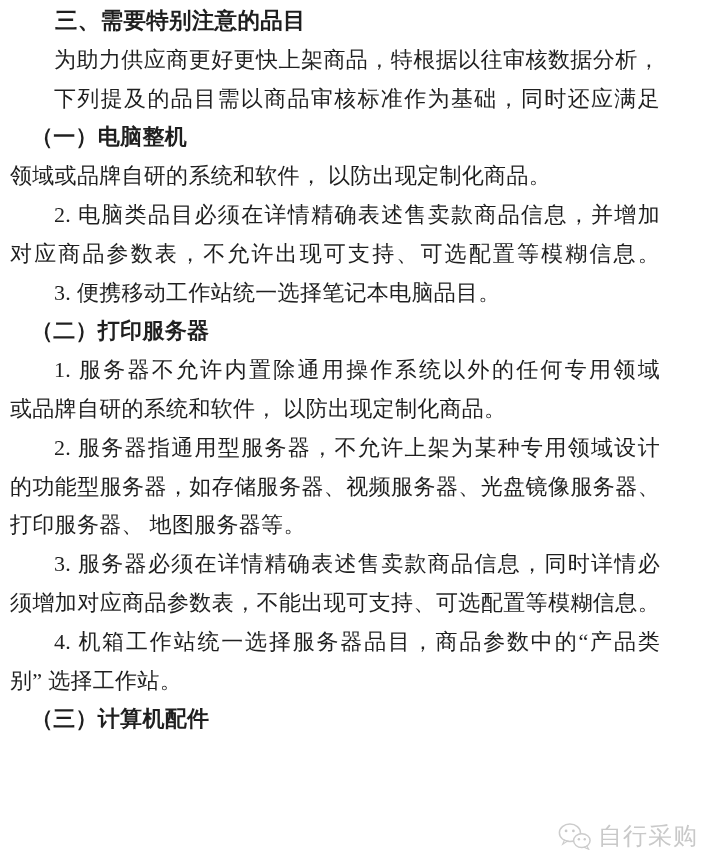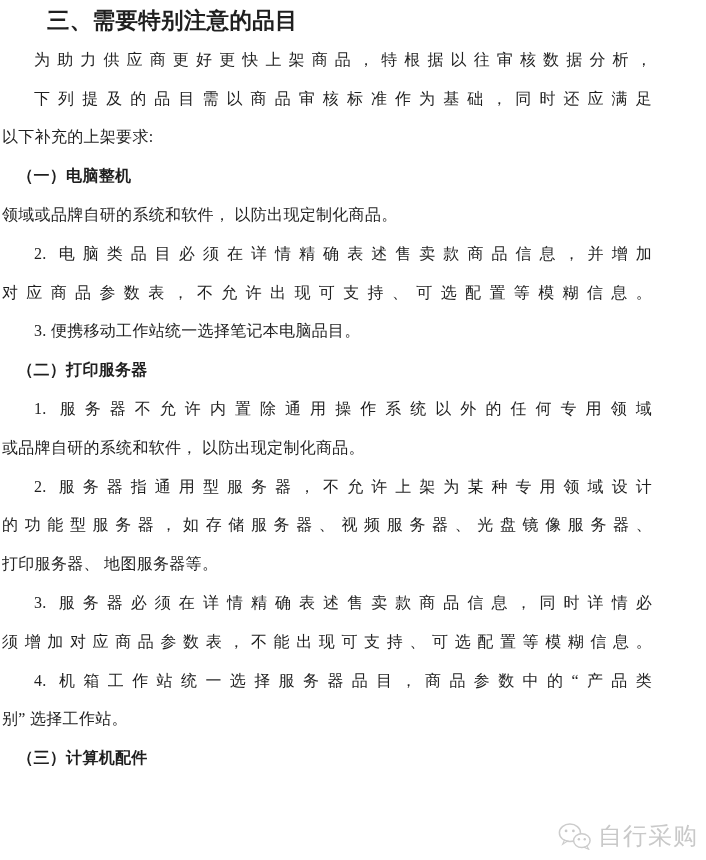--- a/index.html
+++ b/index.html
@@ -11,26 +11,26 @@
     position: relative;
     width: 706px;
     height: 860px;
     background: #ffffff;
     overflow: hidden;
     color: #1f1f1f;
     font-family: "Liberation Serif", "DejaVu Serif", serif;
   }
   .content {
     position: absolute;
-    left: 2px;
+    left: 10px;
     top: 2px;
     width: 650px;
   }
   .ln {
-    font-size: 16px;
+    font-size: 22px;
     line-height: 38.8px;
     height: 38.8px;
     letter-spacing: 0.3px;
   }
   .ind { text-indent: 2em; }
   .ind-h { text-indent: 0.95em; }
   .just {
     text-align: justify;
     text-align-last: justify;
   }
@@ -59,21 +59,20 @@
   }
 </style>
 </head>
 <body>
 
 <div class="page">
   <div class="content">
     <div class="ln h1 ind">三、需要特别注意的品目</div>
     <div class="ln ind just">为助力供应商更好更快上架商品，特根据以往审核数据分析，</div>
     <div class="ln ind just">下列提及的品目需以商品审核标准作为基础，同时还应满足</div>
-    <div class="ln">以下补充的上架要求:</div>
     <div class="ln h2 ind-h">（一）电脑整机</div>
     <div class="ln">领域或品牌自研的系统和软件， 以防出现定制化商品。</div>
     <div class="ln ind just">2. 电脑类品目必须在详情精确表述售卖款商品信息，并增加</div>
     <div class="ln just">对应商品参数表，不允许出现可支持、可选配置等模糊信息。</div>
     <div class="ln ind">3. 便携移动工作站统一选择笔记本电脑品目。</div>
     <div class="ln h2 ind-h">（二）打印服务器</div>
     <div class="ln ind just">1. 服务器不允许内置除通用操作系统以外的任何专用领域</div>
     <div class="ln">或品牌自研的系统和软件， 以防出现定制化商品。</div>
     <div class="ln ind just">2. 服务器指通用型服务器，不允许上架为某种专用领域设计</div>
     <div class="ln just">的功能型服务器，如存储服务器、视频服务器、光盘镜像服务器、</div>

